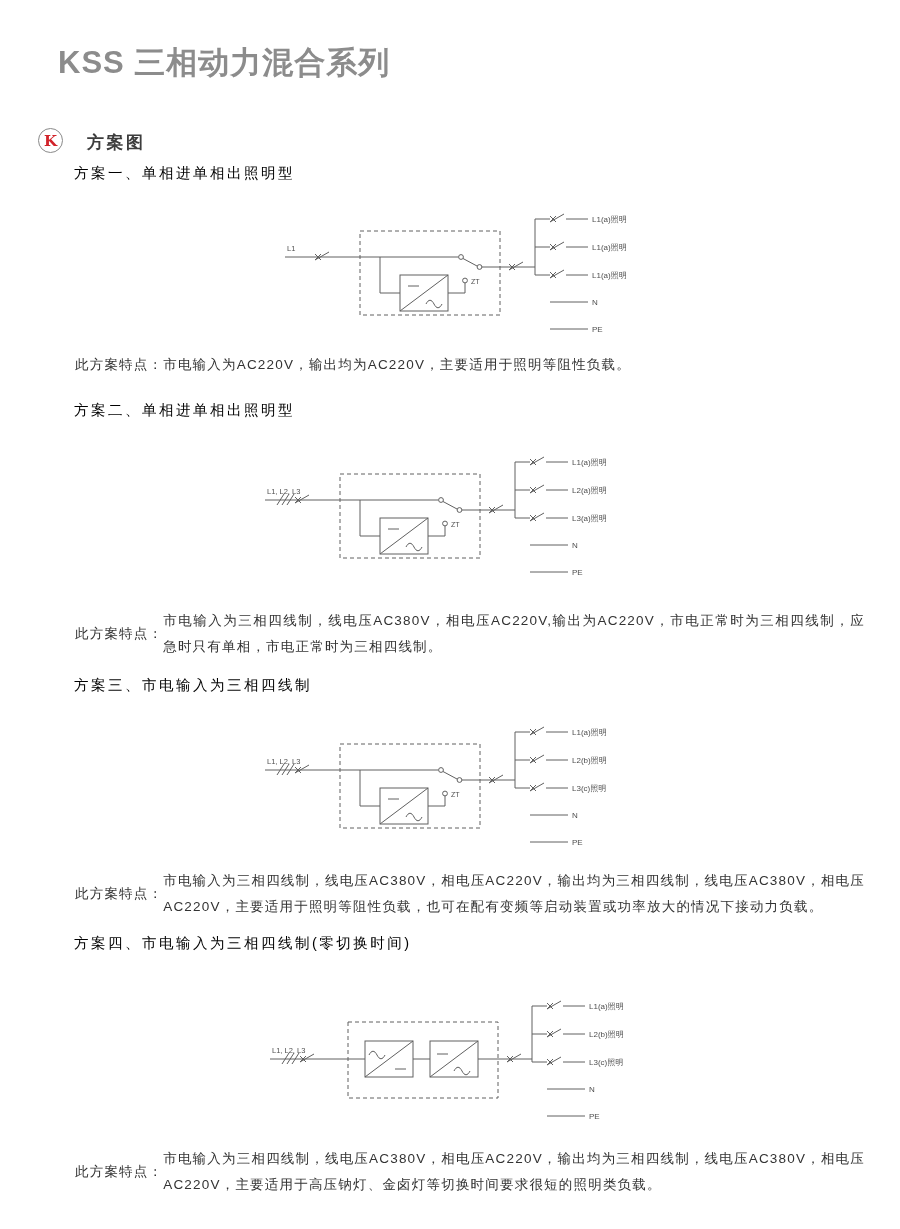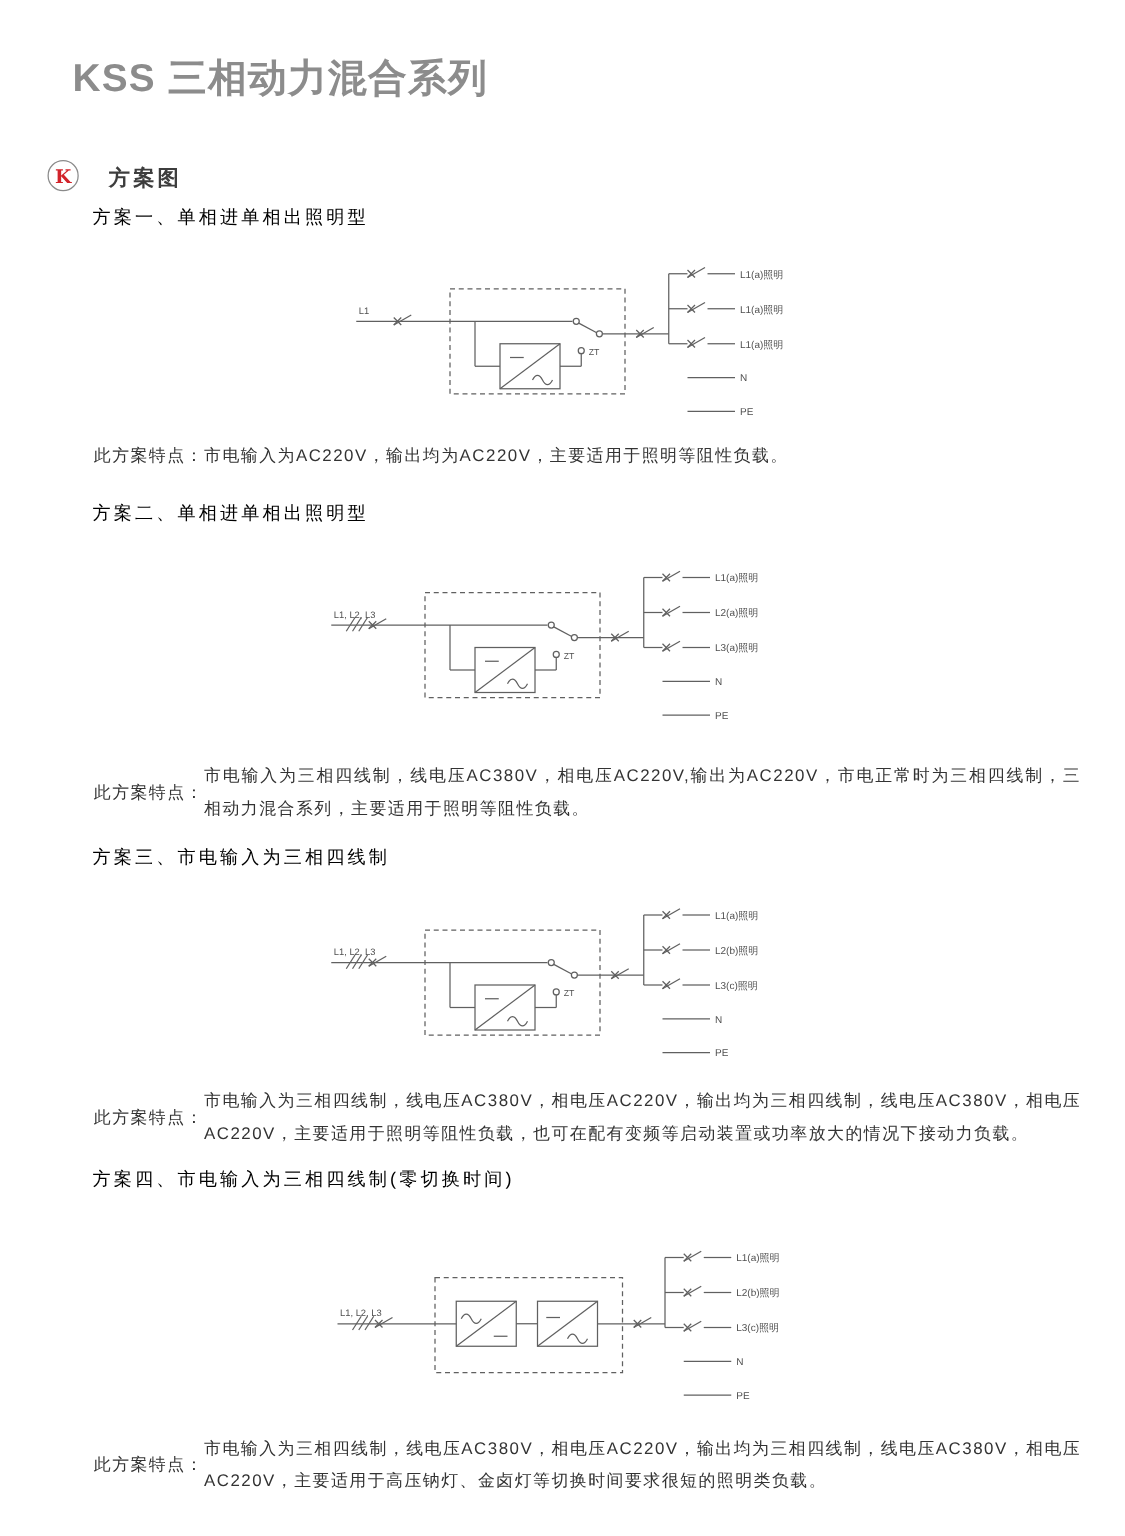--- a/index.html
+++ b/index.html
@@ -150,21 +150,21 @@
         <line x1="281" y1="70" x2="303" y2="70" stroke="#606060" stroke-width="1"></line>
         <text x="307" y="73" font-size="8">L3(a)照明</text>
         <line x1="265" y1="97" x2="303" y2="97" stroke="#606060" stroke-width="1"></line>
         <text x="307" y="100" font-size="8">N</text>
         <line x1="265" y1="124" x2="303" y2="124" stroke="#606060" stroke-width="1"></line>
         <text x="307" y="127" font-size="8">PE</text>
       </svg>
     </div>
   <div class="abs feature" style="top:608px">
     <span class="feature-label">此方案特点：</span>
-    <span class="feature-text">市电输入为三相四线制，线电压AC380V，相电压AC220V,输出为AC220V，市电正常时为三相四线制，三相动力混合系列，主要适用于照明等阻性负载。</span>
+    <span class="feature-text">市电输入为三相四线制，线电压AC380V，相电压AC220V,输出为AC220V，市电正常时为三相四线制，应急时只有单相，市电正常时为三相四线制。</span>
   </div>
 
   <div class="abs scheme-heading" style="top:676px">方案三、市电输入为三相四线制</div>
   <div class="abs diagram" style="left:265px;top:718px">
       <svg viewBox="0 0 370 140" width="370" height="140">
         <text x="2" y="46" font-size="7.5">L1, L2, L3</text>
         <line x1="0" y1="52" x2="173" y2="52" stroke="#606060" stroke-width="1"></line>
         <line x1="12" y1="57" x2="19" y2="46" stroke="#606060" stroke-width="1"></line>
         <line x1="17" y1="57" x2="24" y2="46" stroke="#606060" stroke-width="1"></line>
         <line x1="22" y1="57" x2="29" y2="46" stroke="#606060" stroke-width="1"></line>

